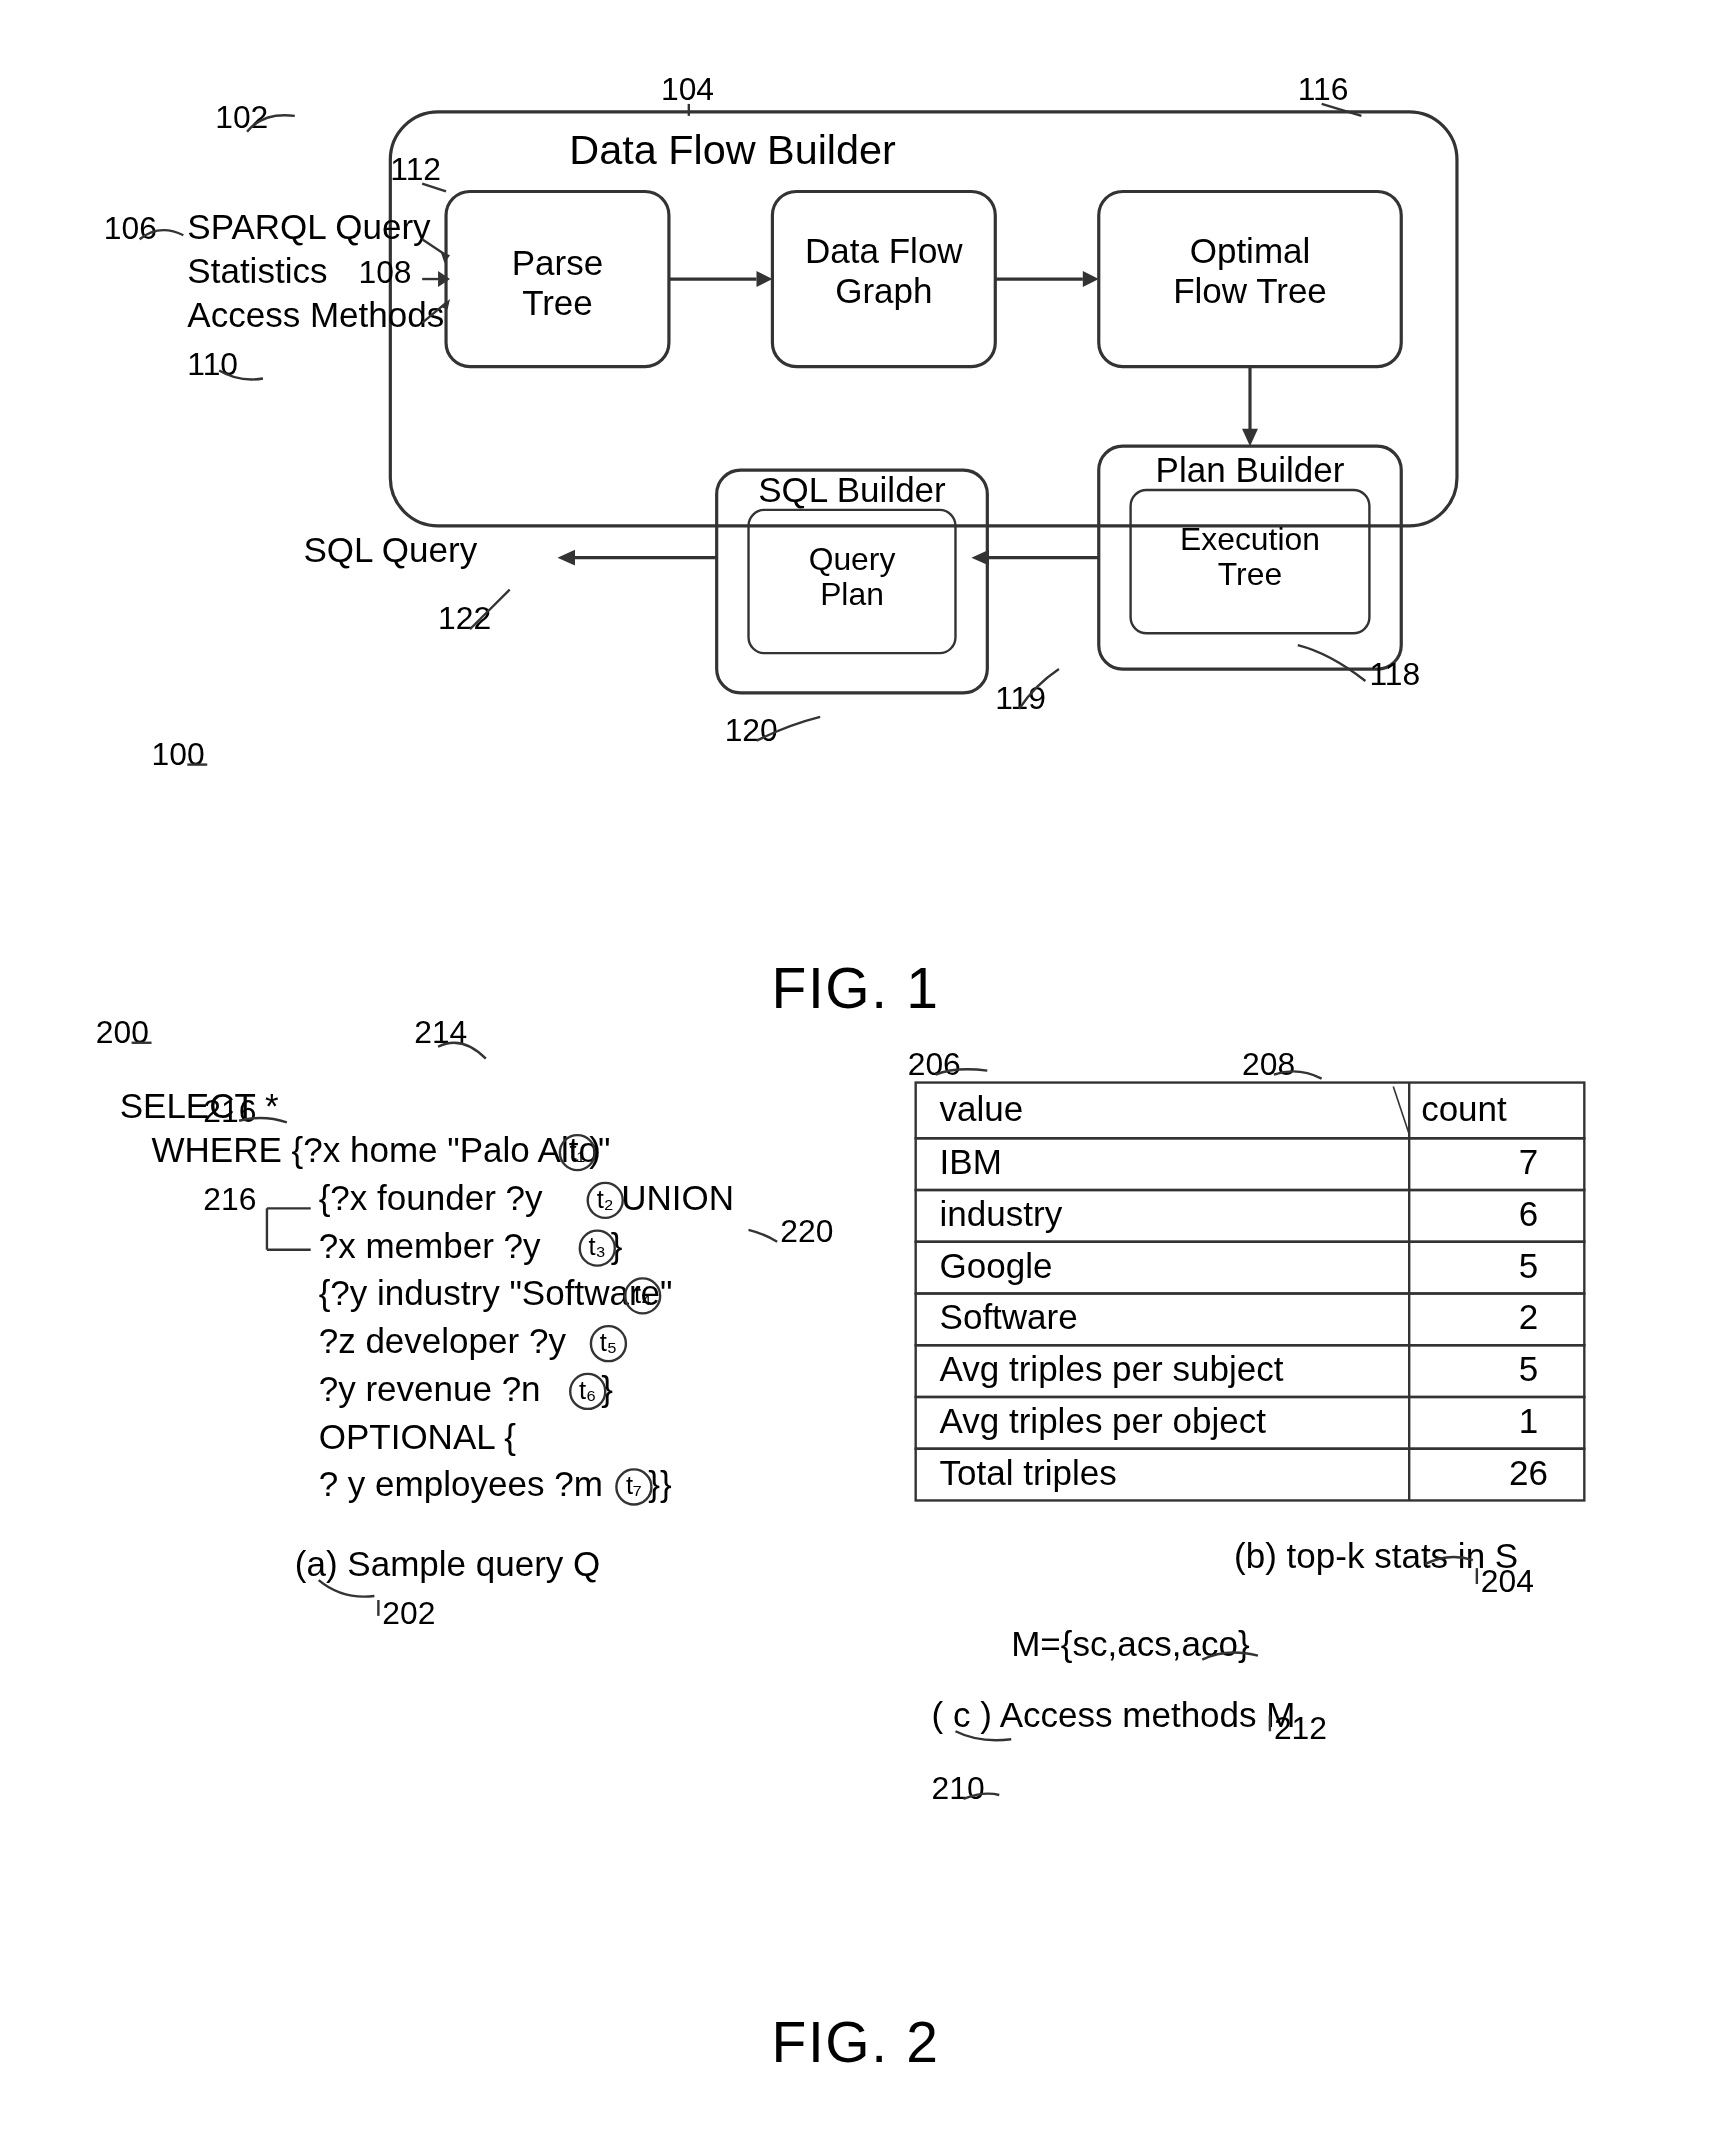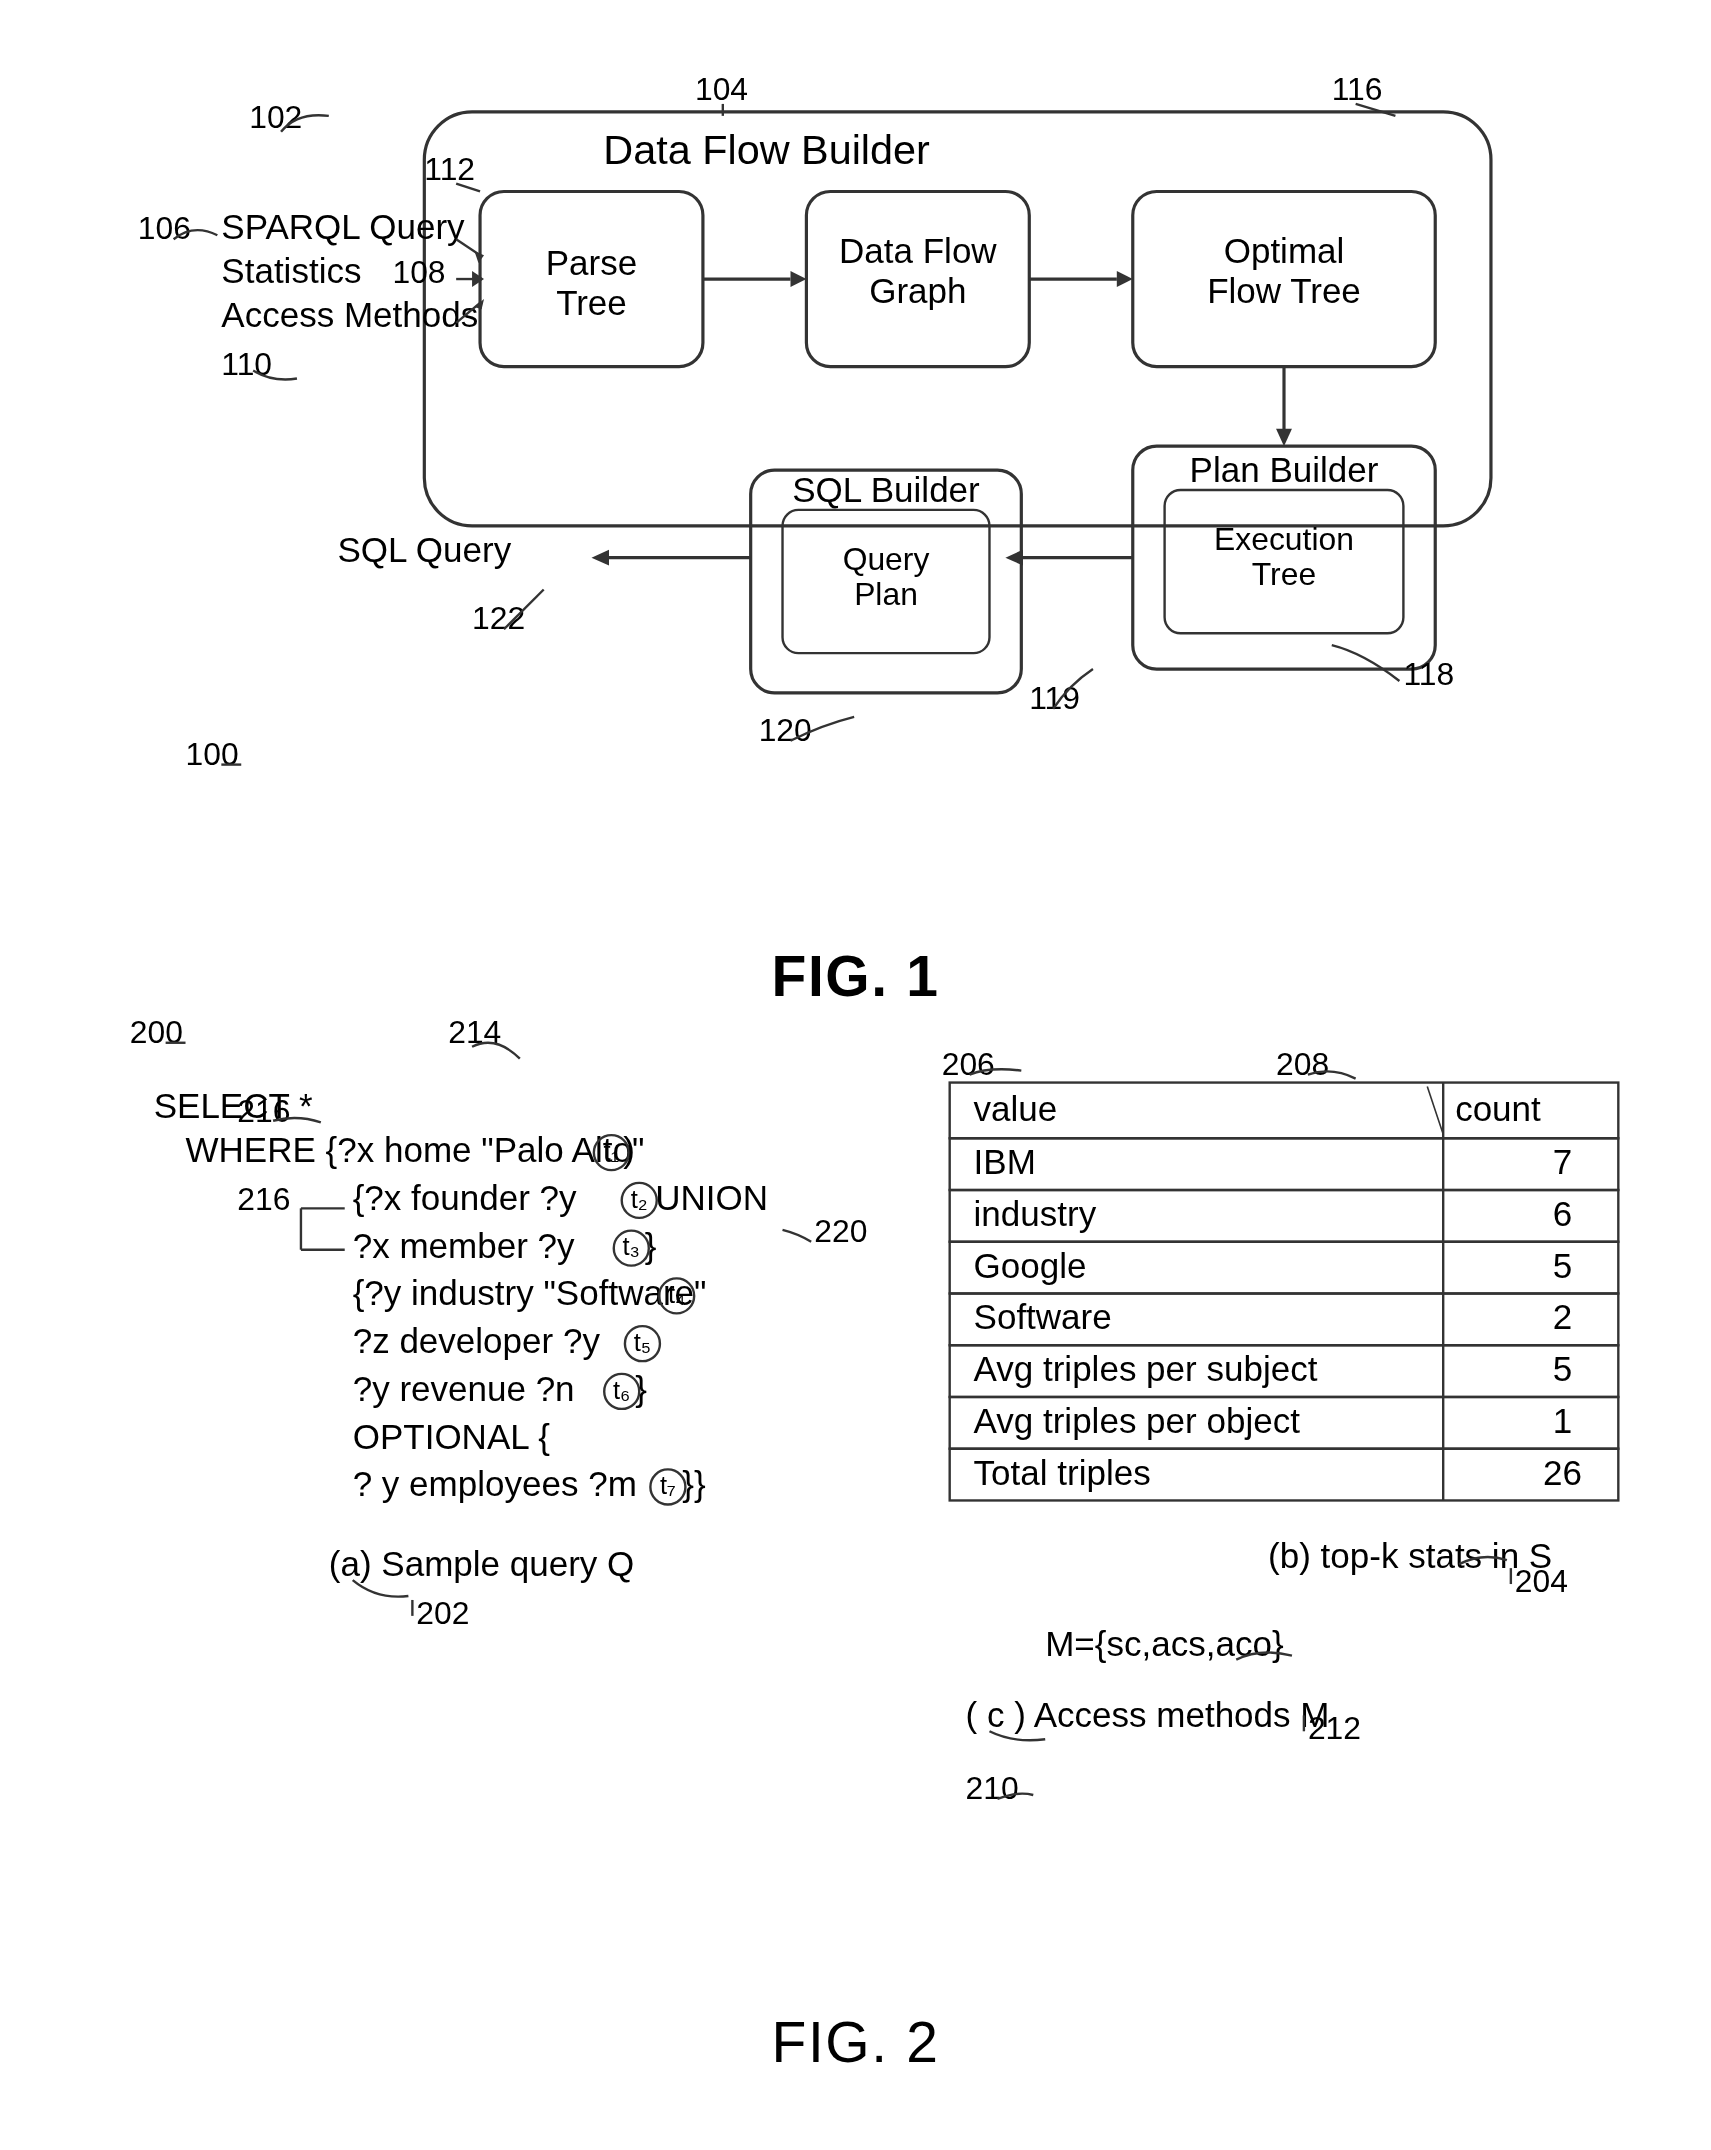--- a/index.html
+++ b/index.html
@@ -10,36 +10,36 @@
       min-height: 2151px;
       position: relative;
       overflow: hidden;
     }
 
     .page {
       width: 1711px;
       min-height: 2151px;
       background: #fff;
       position: relative;
-      padding: 48px 90px;
+      padding: 48px 56px;
     }
 
     
     .fig1-container {
       position: relative;
       width: 100%;
       height: 915px;
       margin-bottom: 32px;
     }
 
     .fig1-label {
       font-size: 57px;
-      font-weight: bold;
+      font-weight: normal;
       text-align: center;
-      margin-top: 16px;
+      margin-top: 28px;
       letter-spacing: 1.6px;
     }
 
     
     .fig2-container {
       position: relative;
       width: 100%;
       height: 1035px;
     }
 

